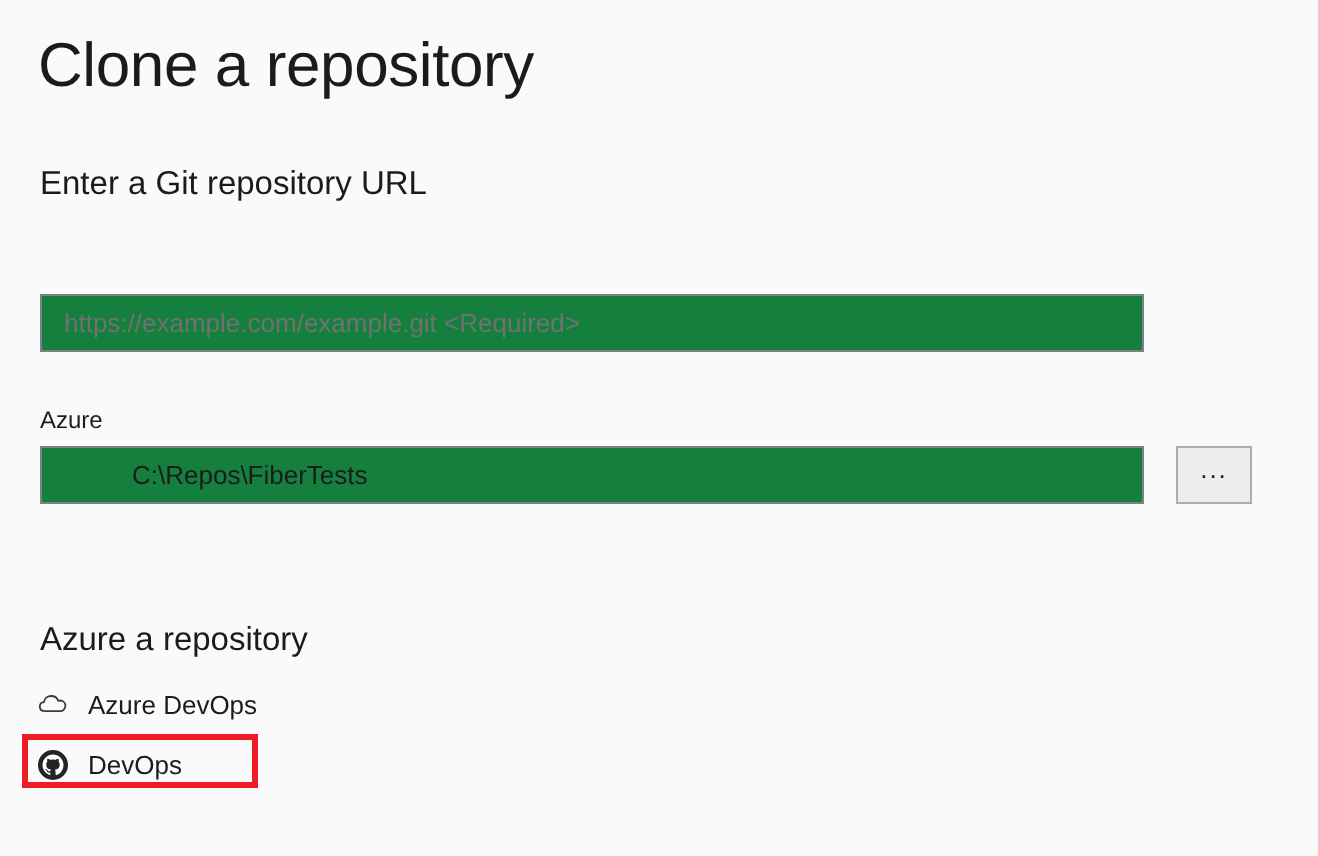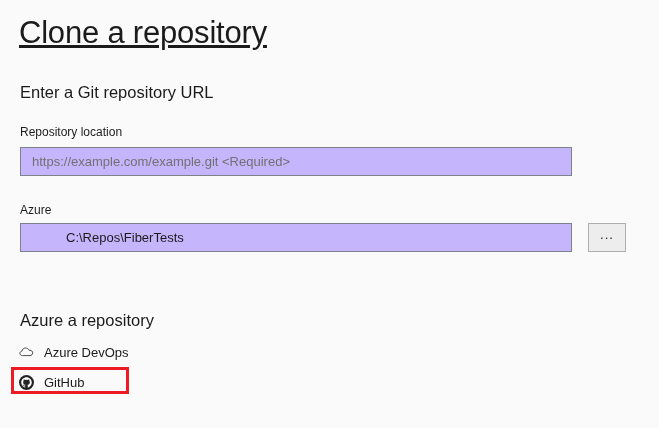--- a/index.html
+++ b/index.html
@@ -27,21 +27,20 @@
   .page-title {
     position: absolute;
     left: 19px;
     top: 14px;
     font-size: 31px;
     font-weight: 300;
     letter-spacing: -0.2px;
     color: #1b1b1b;
     line-height: 38px;
     white-space: nowrap;
-    text-decoration: underline;
   }
 
   
   .section-heading {
     position: absolute;
     left: 20px;
     font-size: 16.5px;
     font-weight: 400;
     color: #1b1b1b;
     line-height: 22px;
@@ -64,21 +63,21 @@
   .field-label.repo-label { top: 124px; }
   .field-label.path-label { top: 202px; }
 
   
   .text-input {
     position: absolute;
     left: 20px;
     width: 552px;
     height: 29px;
     box-sizing: border-box;
-    background: #c4b5fd;
+    background: #15803d;
     border: 1px solid #7c818c;
     font-family: "Liberation Sans", sans-serif;
     font-size: 13px;
     color: #1b1b1b;
     padding: 0 0 0 11px;
     line-height: 27px;
     outline: none;
   }
   .text-input::placeholder {
     color: #717171;
@@ -157,21 +156,20 @@
 </style>
 </head>
 <body>
 
 <div class="page">
 
   <div class="page-title">Clone a repository</div>
 
   <div class="section-heading url-heading">Enter a Git repository URL</div>
 
-  <div class="field-label repo-label">Repository location</div>
   <input class="text-input repo-input" type="text" placeholder="https://example.com/example.git &lt;Required&gt;" style="">
 
   <div class="field-label path-label">Azure</div>
   <input class="text-input path-input" type="text" value="C:\Repos\FiberTests" style="">
 
   <button class="browse-button">
     <span class="dots">...</span>
   </button>
 
   <div class="section-heading browse-heading">Azure a repository</div>
@@ -196,18 +194,18 @@
                  5.31.28.05.38-.12.38-.27 0-.13-.005-.49-.008-.96-1.56.34-1.89-.75-1.89-.75
                  -.25-.65-.62-.82-.62-.82-.51-.35.04-.34.04-.34.56.04.86.58.86.58.5.86
                  1.31.61 1.63.47.05-.36.2-.61.35-.75-1.25-.14-2.56-.62-2.56-2.78
                  0-.61.22-1.12.58-1.51-.06-.14-.25-.72.05-1.49 0 0 .47-.15 1.54.58
                  .45-.12.93-.19 1.4-.19.48 0 .96.07 1.4.19 1.07-.73 1.54-.58 1.54-.58
                  .31.77.11 1.35.06 1.49.36.39.58.9.58 1.51 0 2.17-1.32 2.64-2.57 2.78
                  .2.18.38.53.38 1.07 0 .77-.007 1.4-.007 1.58 0 .15.1.33.39.27
                  2.23-.74 3.83-2.84 3.83-5.31C13.6 4.9 11.1 2.4 8 2.4z"></path>
       </svg>
     </span>
-    <span class="provider-label">GitHub</span>
+    <span class="provider-label">DevOps</span>
   </div>
 
   <div class="annotation-box" style="border-color: rgb(237, 28, 36);"></div>
 
 </div>
 
 </body></html>

